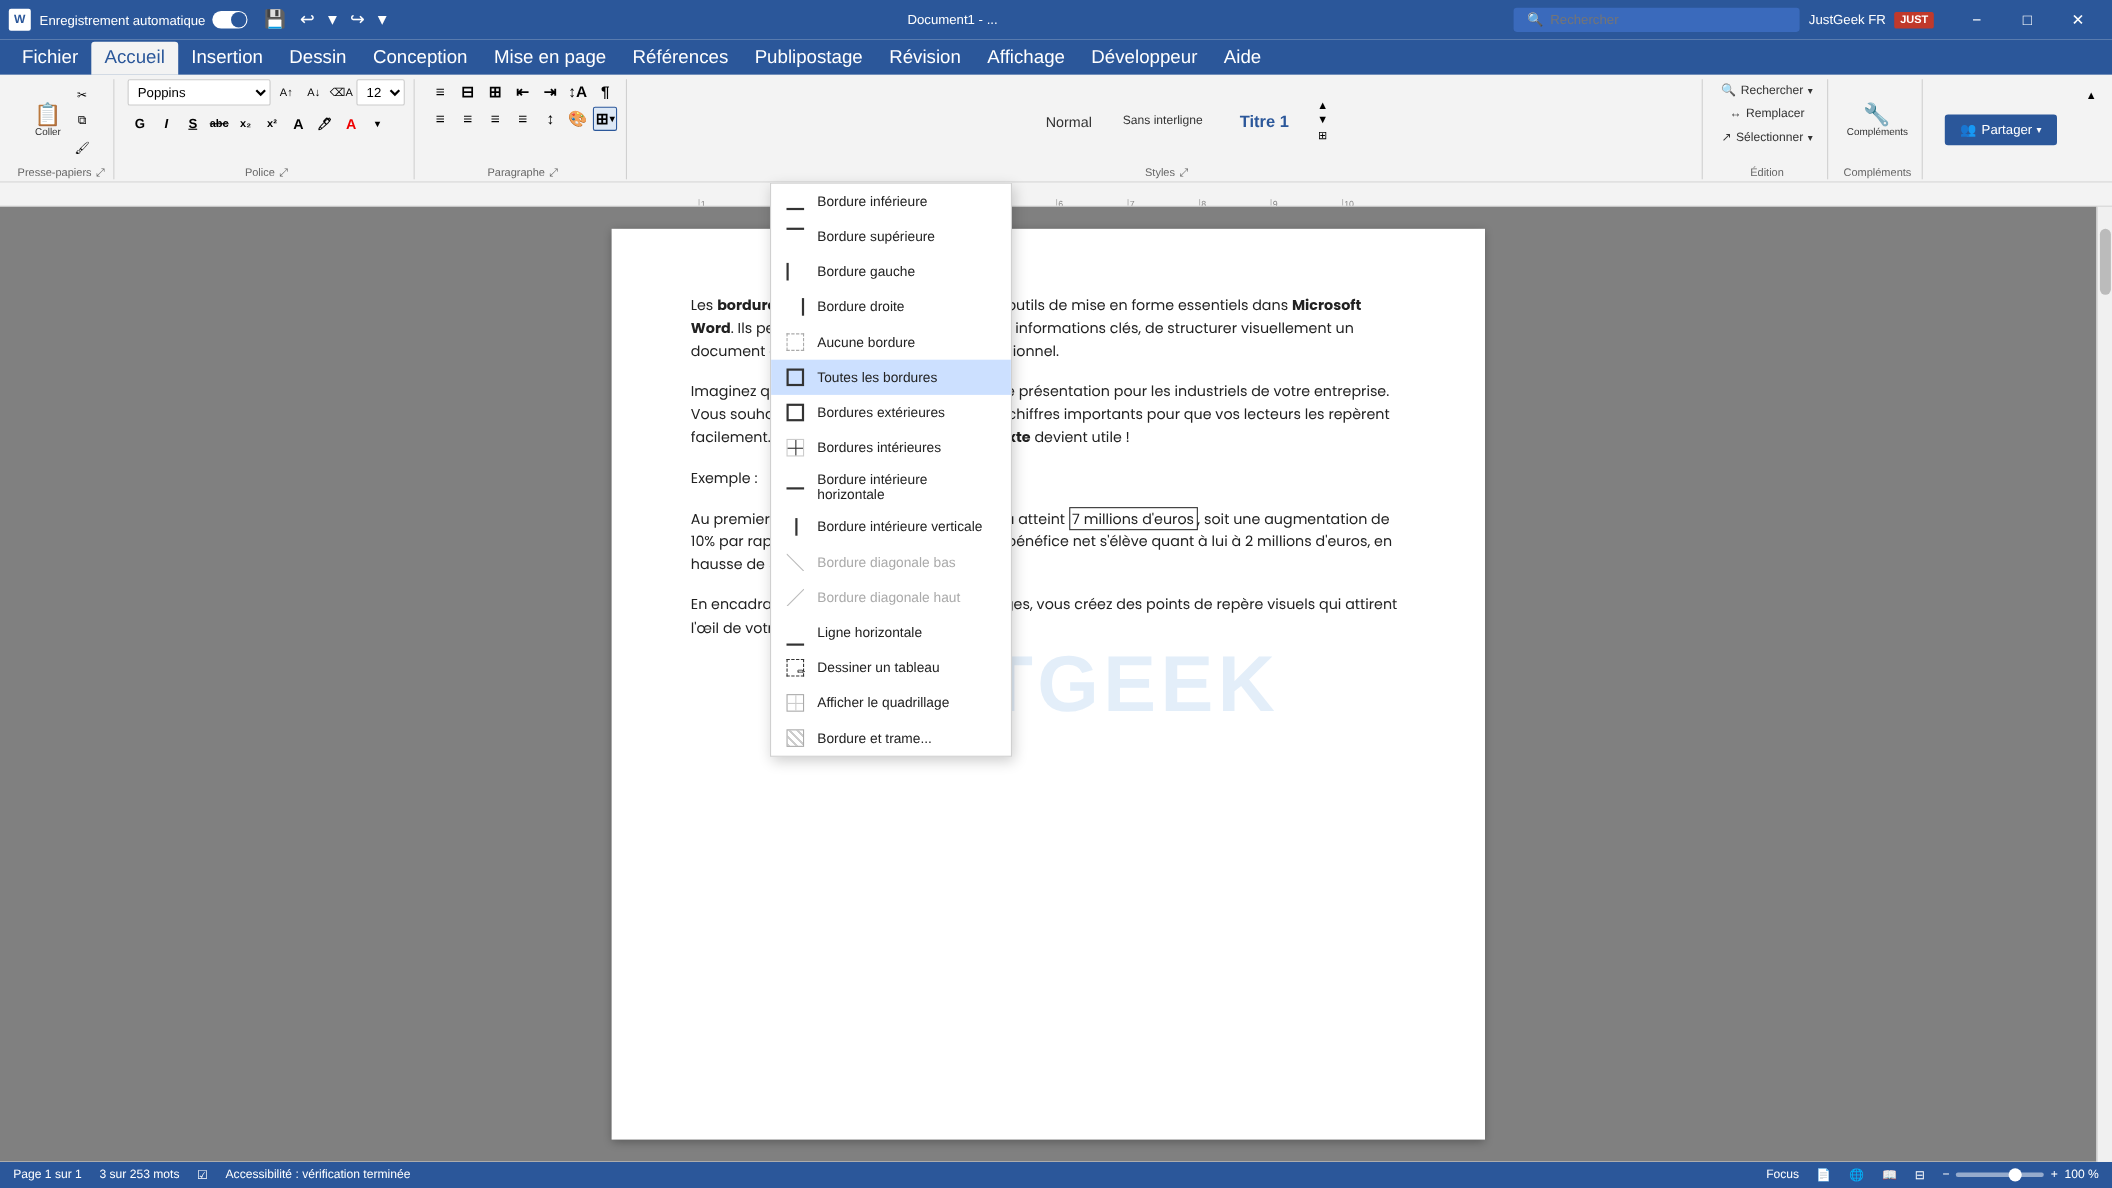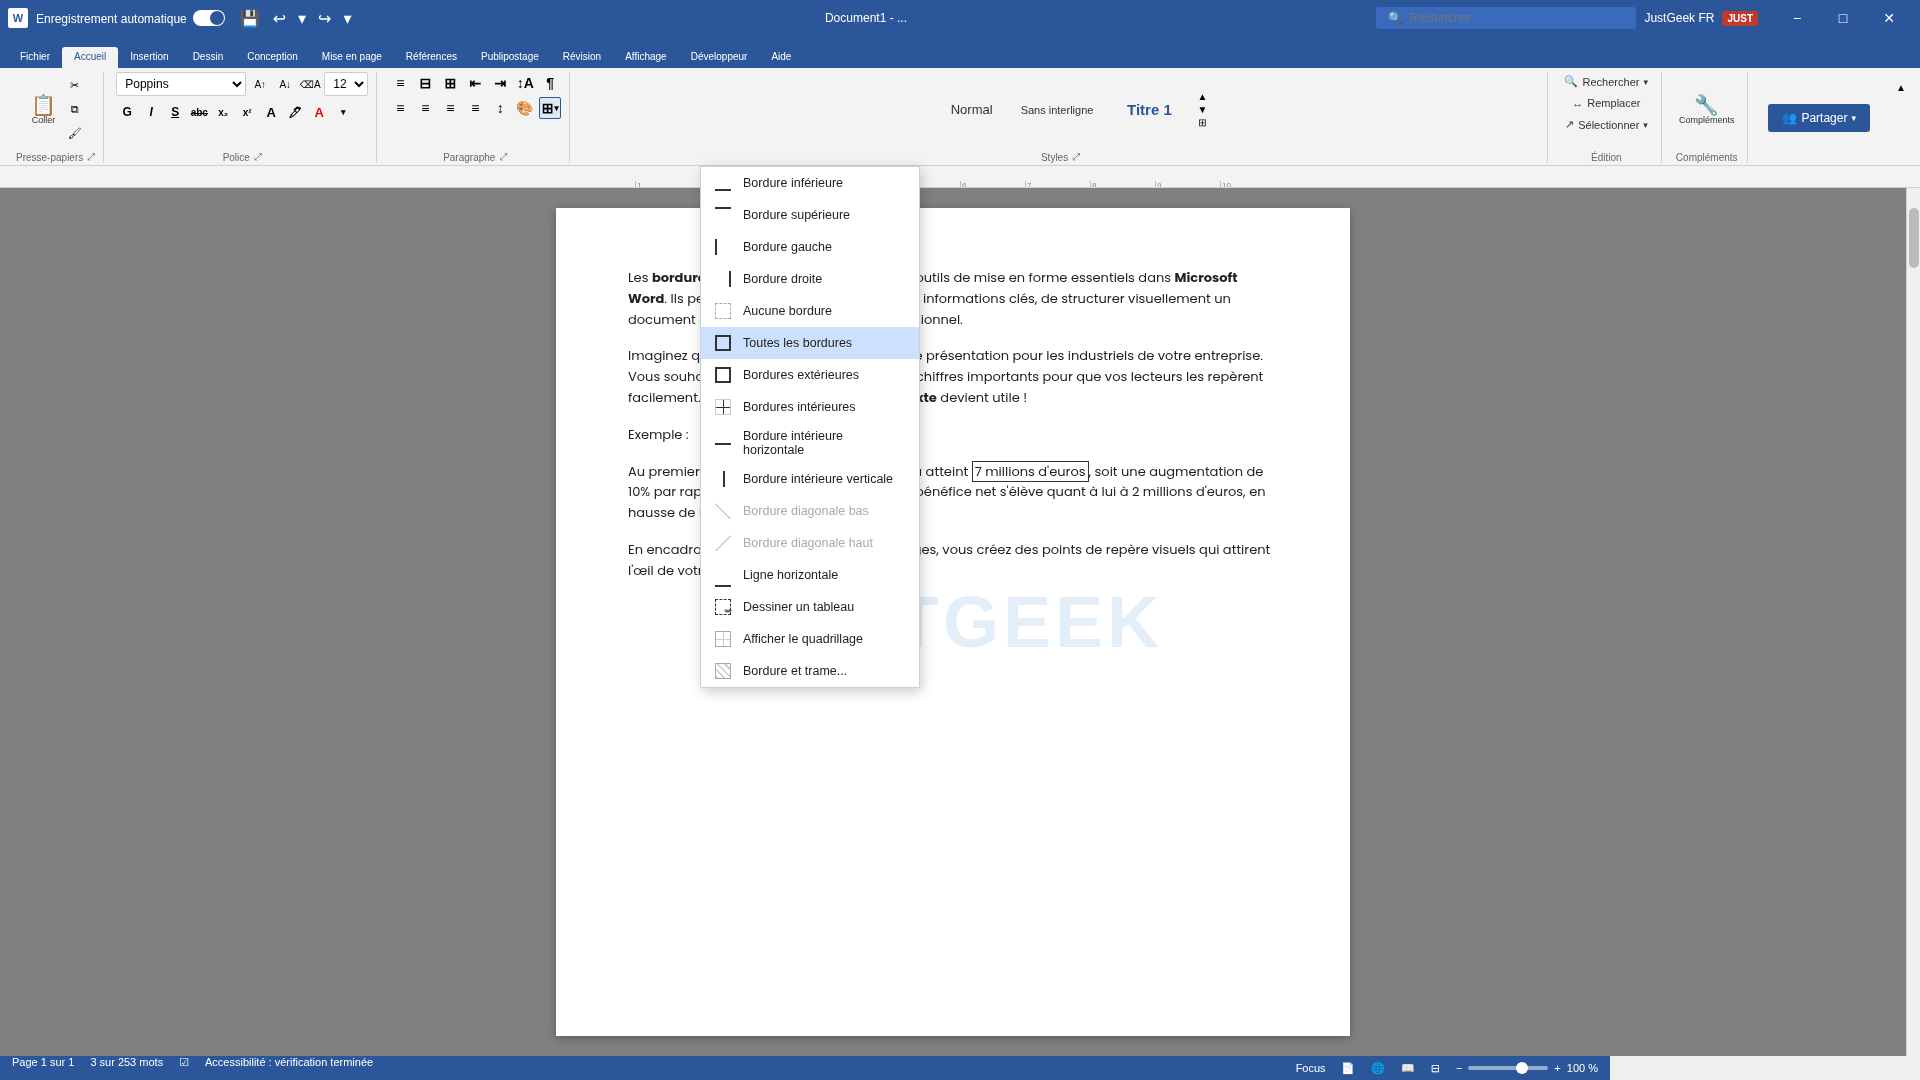--- a/index.html
+++ b/index.html
@@ -47,21 +47,21 @@
     .ribbon-tabs {
       background: #2b579a;
       display: flex;
       align-items: flex-end;
       padding: 0 8px;
       height: 32px;
     }
     .ribbon-tab {
       padding: 4px 12px 6px;
       color: white;
-      font-size: 10px;
+      font-size: 17px;
       cursor: pointer;
       border-radius: 3px 3px 0 0;
     }
     .ribbon-tab.active {
       background: #f3f3f3;
       color: #2b579a;
     }
 
     
     .ribbon {
@@ -166,27 +166,28 @@
       border: 1px solid #333;
       padding: 0 2px;
     }
 
     
     .status-bar {
       background: #2b579a;
       color: white;
       height: 24px;
       display: flex;
+      align-items: center;
       padding: 0 12px;
       font-size: 11px;
       gap: 16px;
       position: fixed;
       bottom: 0;
       left: 0;
-      width: 1610px;
+      width: 1920px;
     }
     .status-right {
       margin-left: auto;
       display: flex;
       align-items: center;
       gap: 16px;
     }
     .status-zoom {
       display: flex; align-items: center; gap: 6px;
     }

